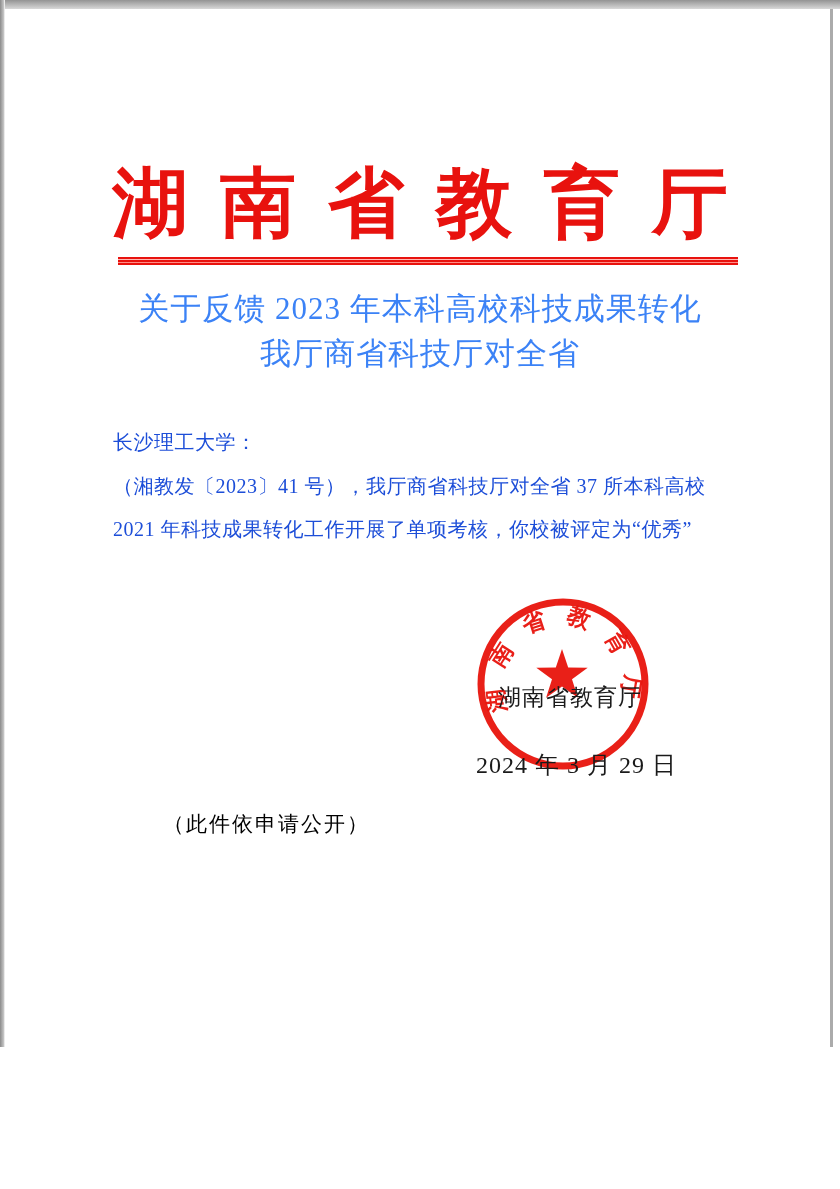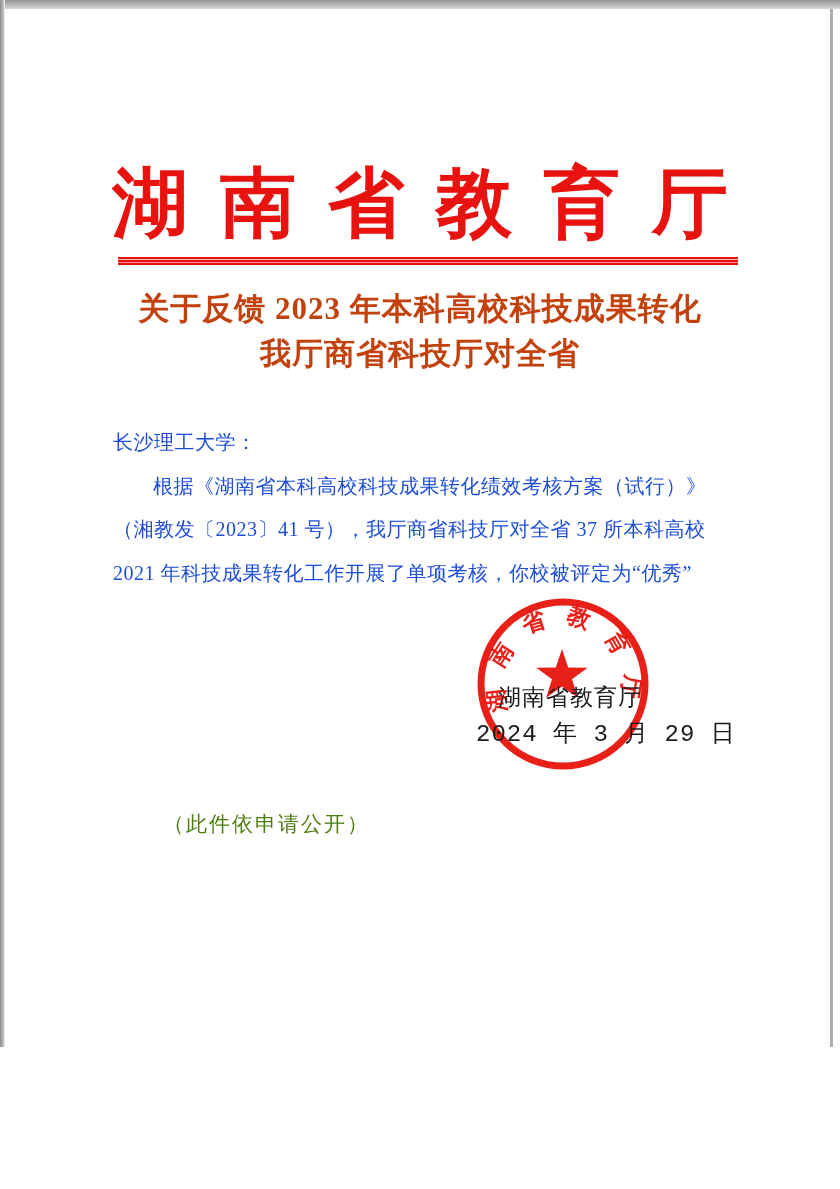--- a/index.html
+++ b/index.html
@@ -31,47 +31,46 @@
   }
   .head-rule{
     position:absolute;left:118px;top:257px;width:620px;height:8px;
     background:linear-gradient(to bottom,
       #e8120e 0,#e8120e 2px,#ffb9b4 2px,#ffb9b4 3px,
       #e8120e 3px,#e8120e 5px,#ff8d86 5px,#ff8d86 6px,
       #e8120e 6px,#e8120e 8px);
   }
   .doc-title{
     position:absolute;left:0;top:286px;width:840px;
-    text-align:center;font-weight:bold;font-size:31px;line-height:45px;
-    color:#c2410c;letter-spacing:1px;
+    text-align:center;font-weight:normal;font-size:31px;line-height:45px;
+    color:#3b82f6;letter-spacing:1px;
   }
   .body-text{
     position:absolute;left:113px;top:421px;width:640px;
     font-size:20px;line-height:43.5px;color:#1d4ed8;
     letter-spacing:0.5px;
   }
   .body-text div{white-space:nowrap;}
   .indent{text-indent:2em;}
 
   .seal{position:absolute;left:465px;top:586px;width:200px;height:200px;}
 
   .sig-org{
     position:absolute;left:498px;top:686px;
     font-size:23px;line-height:24px;color:#1a1a1a;letter-spacing:1px;
     white-space:nowrap;
   }
   .sig-date{
-    position:absolute;left:476px;top:722px;
+    position:absolute;left:476px;top:752px;
     font-size:24px;line-height:26px;color:#1a1a1a;letter-spacing:1px;
     white-space:nowrap;
-    font-family:Liberation Mono, monospace;
   }
   .footer-note{
     position:absolute;left:163px;top:810px;
-    font-size:21px;line-height:28px;color:#4d7c0f;letter-spacing:2px;
+    font-size:21px;line-height:28px;color:#000000;letter-spacing:2px;
     white-space:nowrap;
   }
   .bottom-rule{
     position:absolute;left:115px;top:1071px;width:622px;height:7px;
     background:linear-gradient(to bottom,
       #f4524e 0,#e8120e 2px,#e8120e 4px,#f0413d 4px,#e8120e 5px,#e8120e 7px);
   }
 </style>
 </head>
 <body>
@@ -87,21 +86,20 @@
 
   <div class="head-rule"></div>
 
   <div class="doc-title">
     <div>关于反馈 2023 年本科高校科技成果转化</div>
     <div>我厅商省科技厅对全省</div>
   </div>
 
   <div class="body-text">
     <div>长沙理工大学：</div>
-    <div class="indent">根据《湖南省本科高校科技成果转化绩效考核方案（试行）》</div>
     <div>（湘教发〔2023〕41 号），我厅商省科技厅对全省 37 所本科高校</div>
     <div>2021 年科技成果转化工作开展了单项考核，你校被评定为“优秀”</div>
   </div>
 
   <svg class="seal" viewBox="0 0 200 200" xmlns="http://www.w3.org/2000/svg">
     <defs>
       <path id="sealArc" d="M 46 128 A 60 60 0 1 1 150 128" fill="none"></path>
     </defs>
     <circle cx="98" cy="98" r="82" fill="none" stroke="#e8140c" stroke-width="7" opacity="0.95"></circle>
     <polygon opacity="0.95" points="97,63 103.2,81.5 122.7,81.7 107,93.2 112.9,111.8 97,100.5 81.1,111.8 87,93.2 71.3,81.7 90.8,81.5" fill="#e8140c"></polygon>

